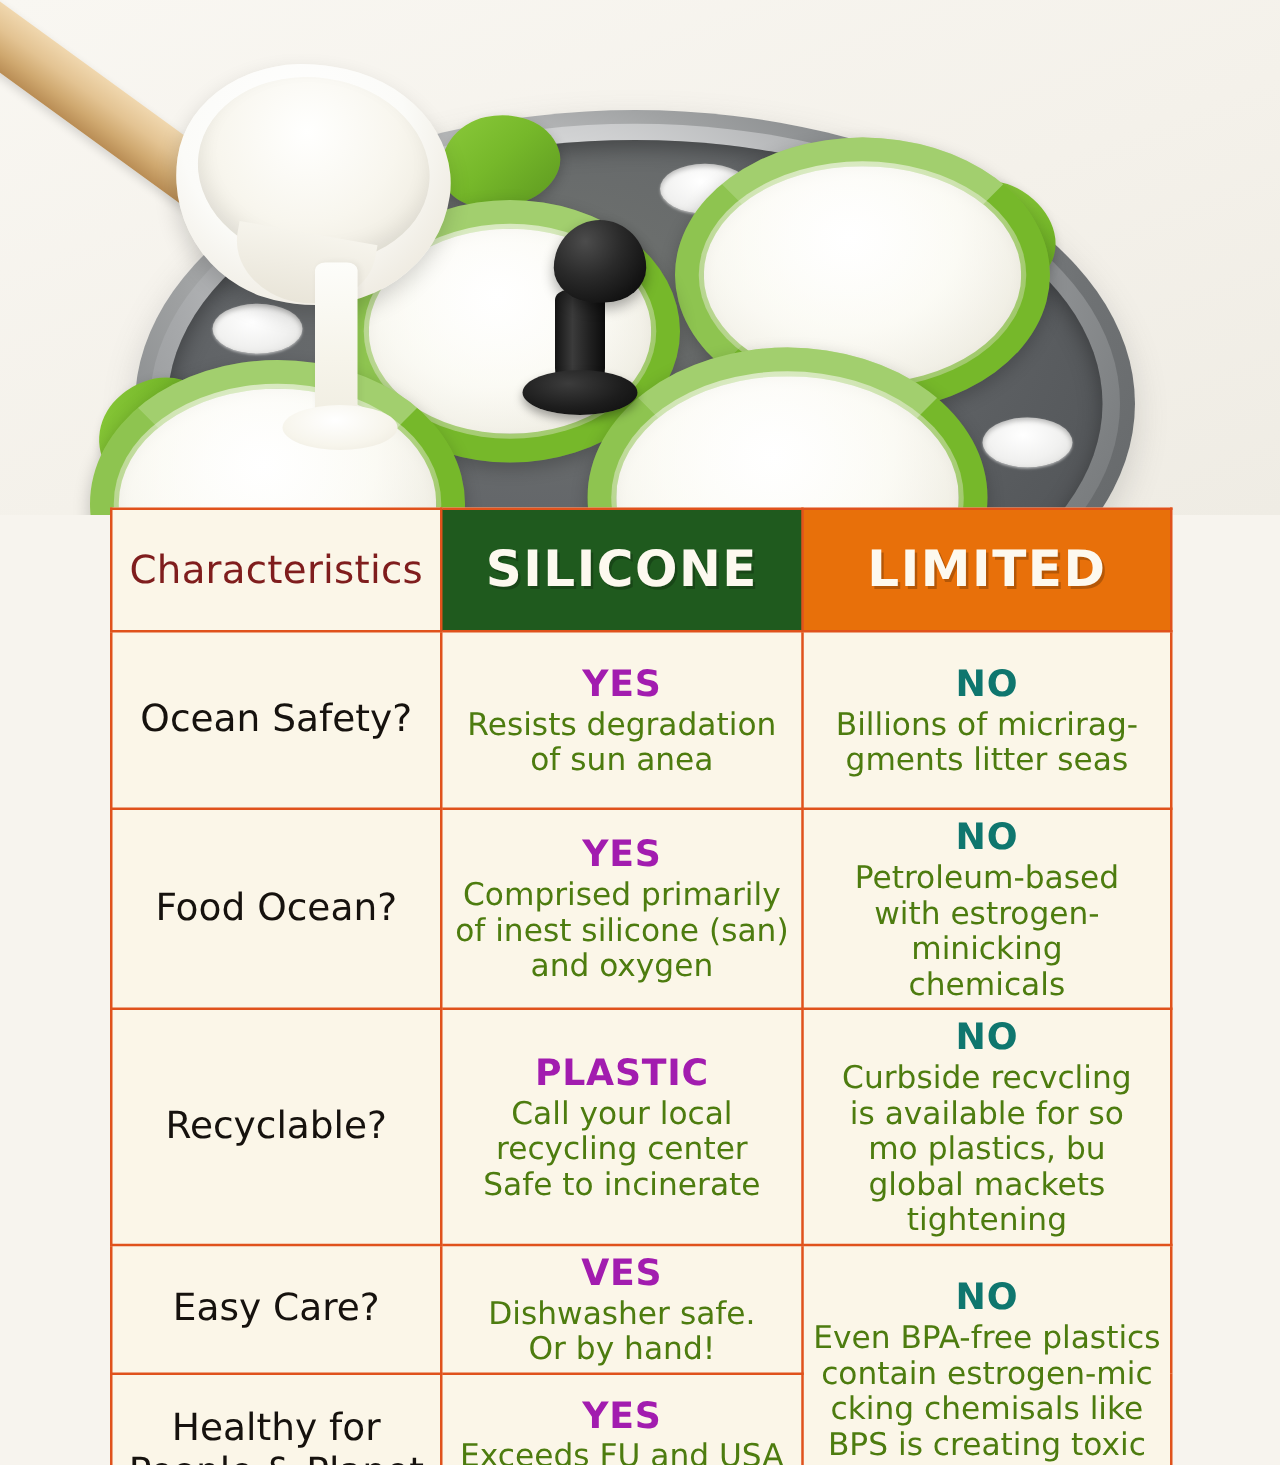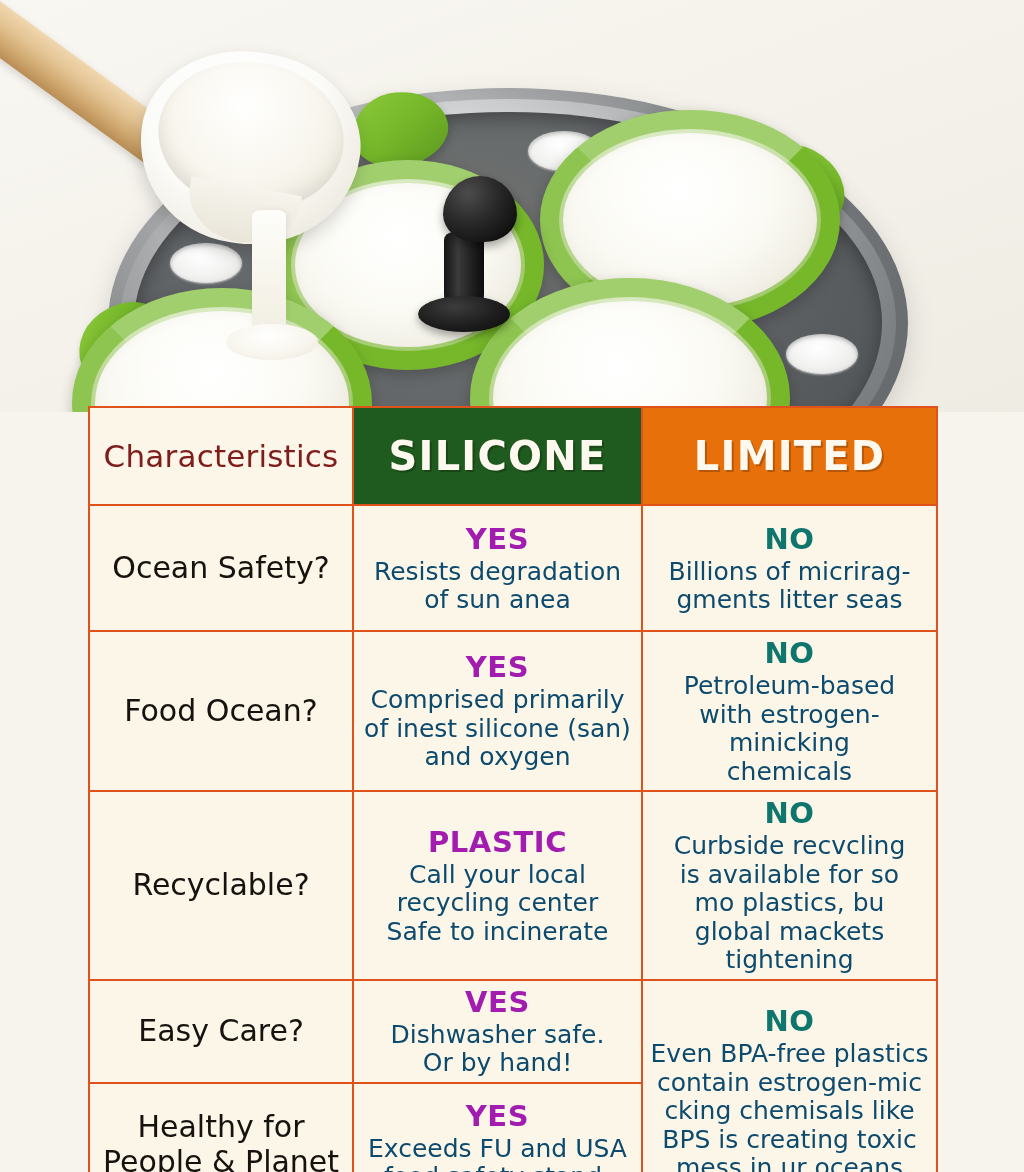--- a/index.html
+++ b/index.html
@@ -231,24 +231,24 @@
     font-size: 29px;
     letter-spacing: .6px;
     margin-bottom: 2px;
   }
   .verdict.yes { color: #a21caf; }
   .verdict.no  { color: #0f766e; }
   .detail {
     display:block;
     font-size: 25px;
     line-height: 1.14;
-    color: #0c4a6e;
-  }
-
-  .r1 { height: 126px; }
+    color: #4d7c0f;
+  }
+
+  .r1 { height: 142px; }
   .r2 { height: 155px; }
   .r3 { height: 155px; }
   .r4 { height: 103px; margin-left: 24px; }
   .r5 { height: 125px; }
 
   
   .pl-span { vertical-align: top; padding-top: 8px; }
   .pl-lower { vertical-align: top; padding-top: 10px; }
 </style>
 </head>

